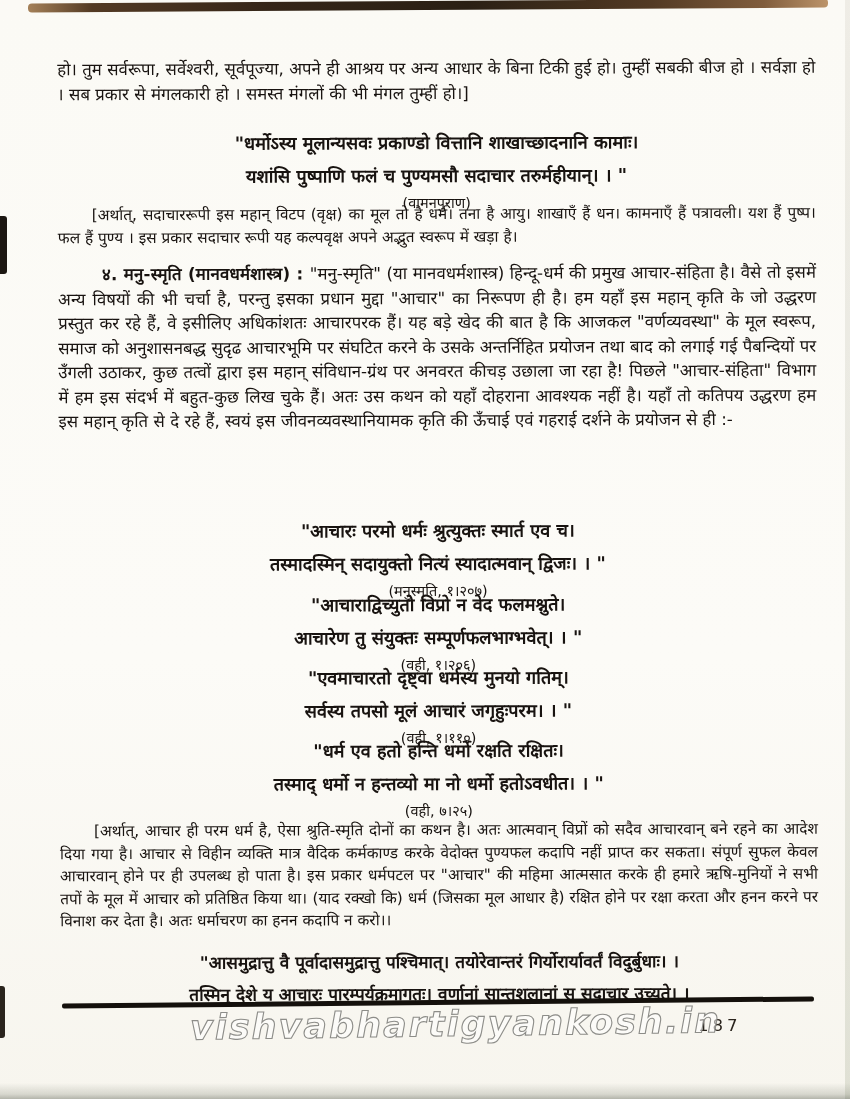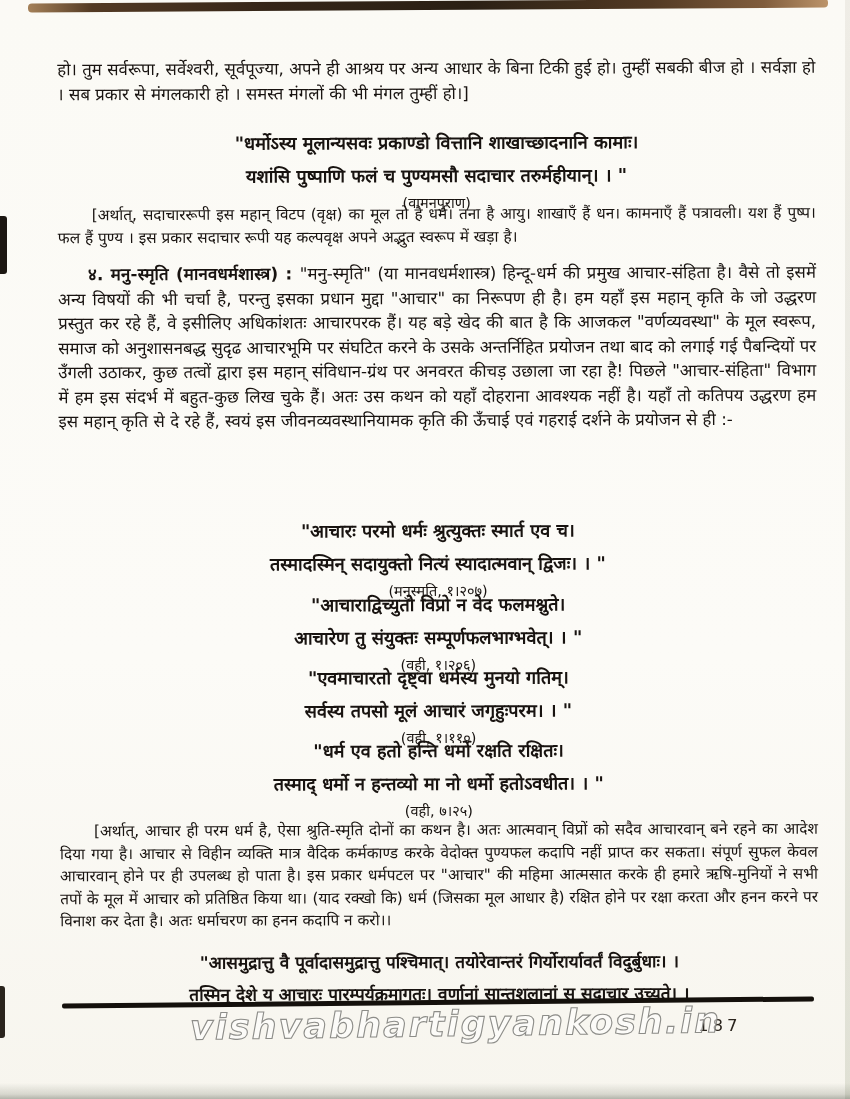--- a/index.html
+++ b/index.html
@@ -32,21 +32,21 @@
   p.body-text{
     margin:0;text-align:justify;
     font-size:16.8px;line-height:24.5px;
   }
   p.meaning{
     margin:0;text-align:justify;
     font-size:15.4px;line-height:22.5px;text-indent:34px;
   }
   .p1{position:absolute;top:56px;left:0;width:100%;}
   .section-para{position:absolute;top:261px;left:0;width:100%;font-size:17.2px;line-height:26.3px;text-indent:30px;}
-  .section-para b{font-weight:700;letter-spacing:.2px;}
+  .section-para b{font-weight:700;letter-spacing:.2px;margin-left:14px;}
   .meaning1{position:absolute;top:203px;left:0;width:100%;}
   .meaning2{position:absolute;top:819px;left:0;width:100%;line-height:24.2px;}
 
   .verse{position:absolute;left:0;width:100%;text-align:center;}
   .verse .vline{font-weight:700;font-size:18px;line-height:33px;display:block;}
   .verse .cite{font-size:14.5px;line-height:23px;display:block;font-weight:400;}
   .v-opening{top:126px;}
   .v1{top:514px;}
   .v2{top:588px;}
   .v3{top:661px;}

